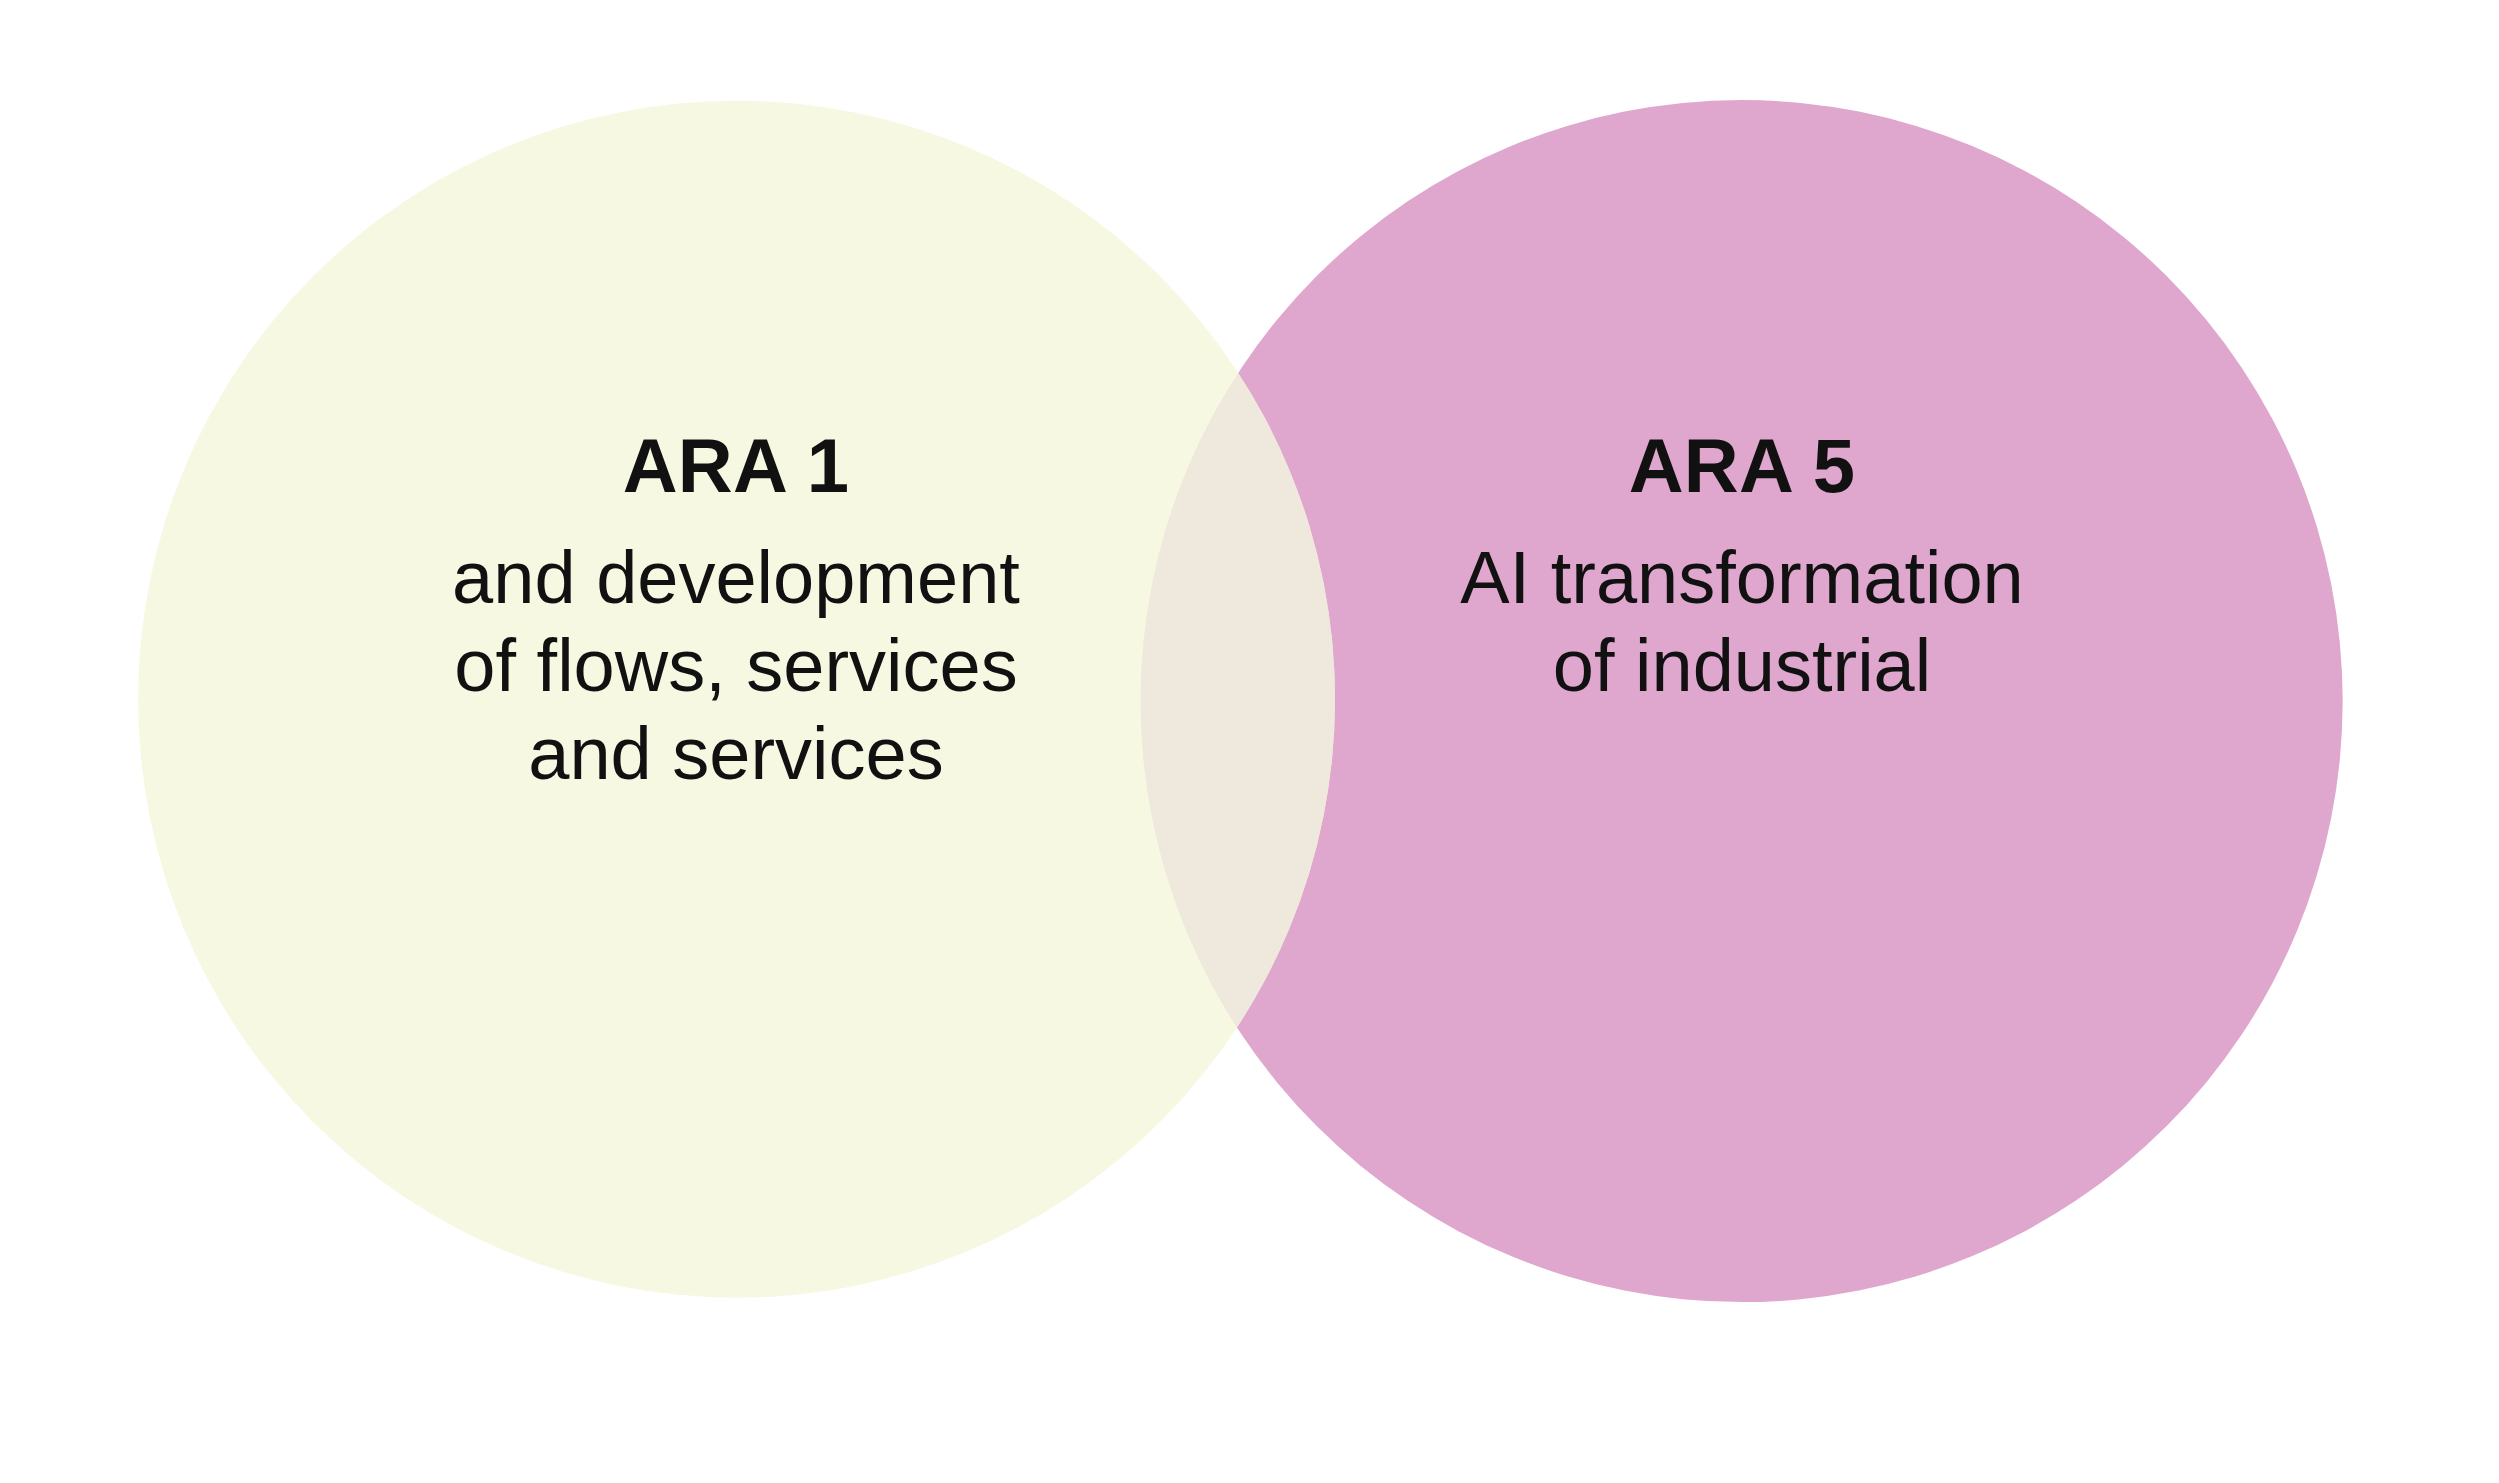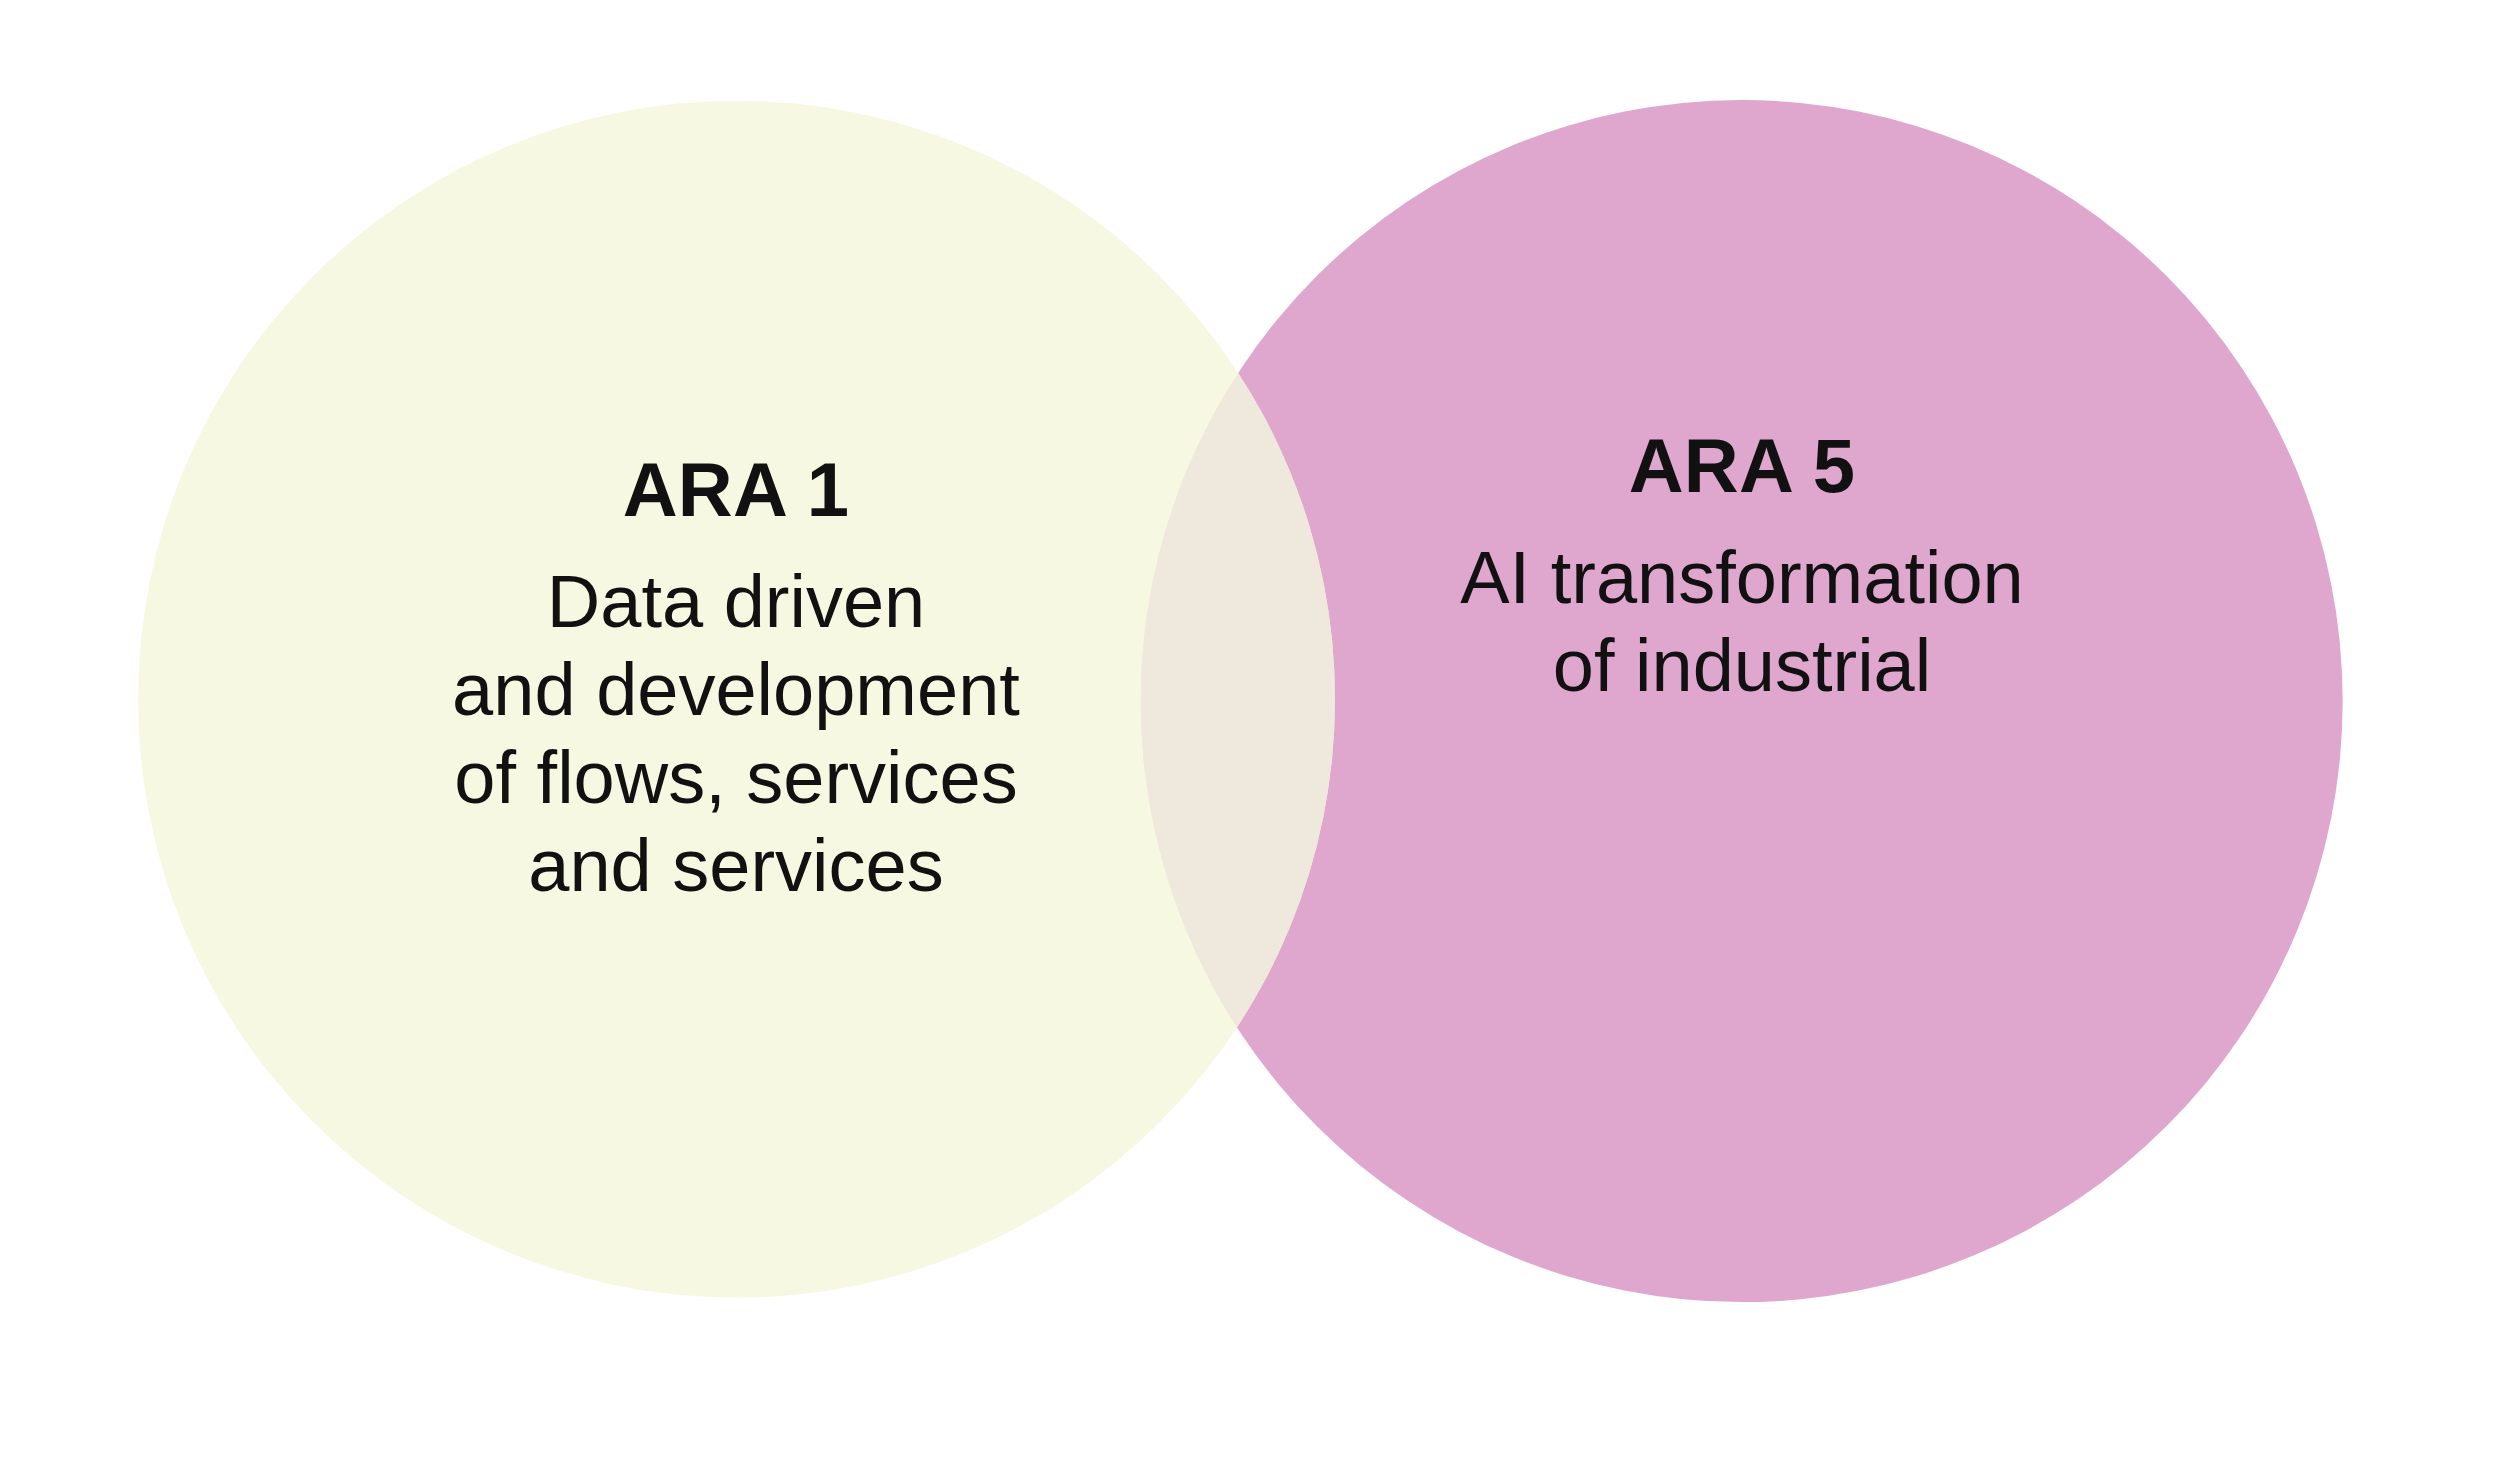--- a/index.html
+++ b/index.html
@@ -53,21 +53,21 @@
   }
 
   .lobe-body .ln {
     display: block;
     white-space: nowrap;
   }
 
   
   #left-lobe-text {
     left: 736px;
-    top: 452px;
+    top: 428px;
     transform: translateX(-50%);
     width: 757px;
   }
 
   
   #right-lobe-text {
     left: 1743px;
     top: 428px;
     transform: translateX(-50%);
     width: 783px;
@@ -88,21 +88,20 @@
     <circle cx="2715" cy="1093" r="937" fill="#DFA6CE"></circle>
 
     <circle cx="1148" cy="1090" r="933" fill="#F6F7DE" fill-opacity="0.87"></circle>
 
     <circle cx="2715" cy="1093" r="937" fill="#EFE8DC" clip-path="url(#clip-left)"></circle>
   </svg>
 
   <div class="lobe-text" id="left-lobe-text" style="left: 736px;">
     <div class="lobe-title">ARA 1</div>
     <div class="lobe-body">
-      <span class="ln">Data driven</span>
       <span class="ln">and development</span>
       <span class="ln">of flows, services</span>
       <span class="ln">and services</span>
     </div>
   </div>
 
   <div class="lobe-text" id="right-lobe-text" style="left: 1742px;">
     <div class="lobe-title">ARA 5</div>
     <div class="lobe-body">
       <span class="ln">AI transformation</span>

